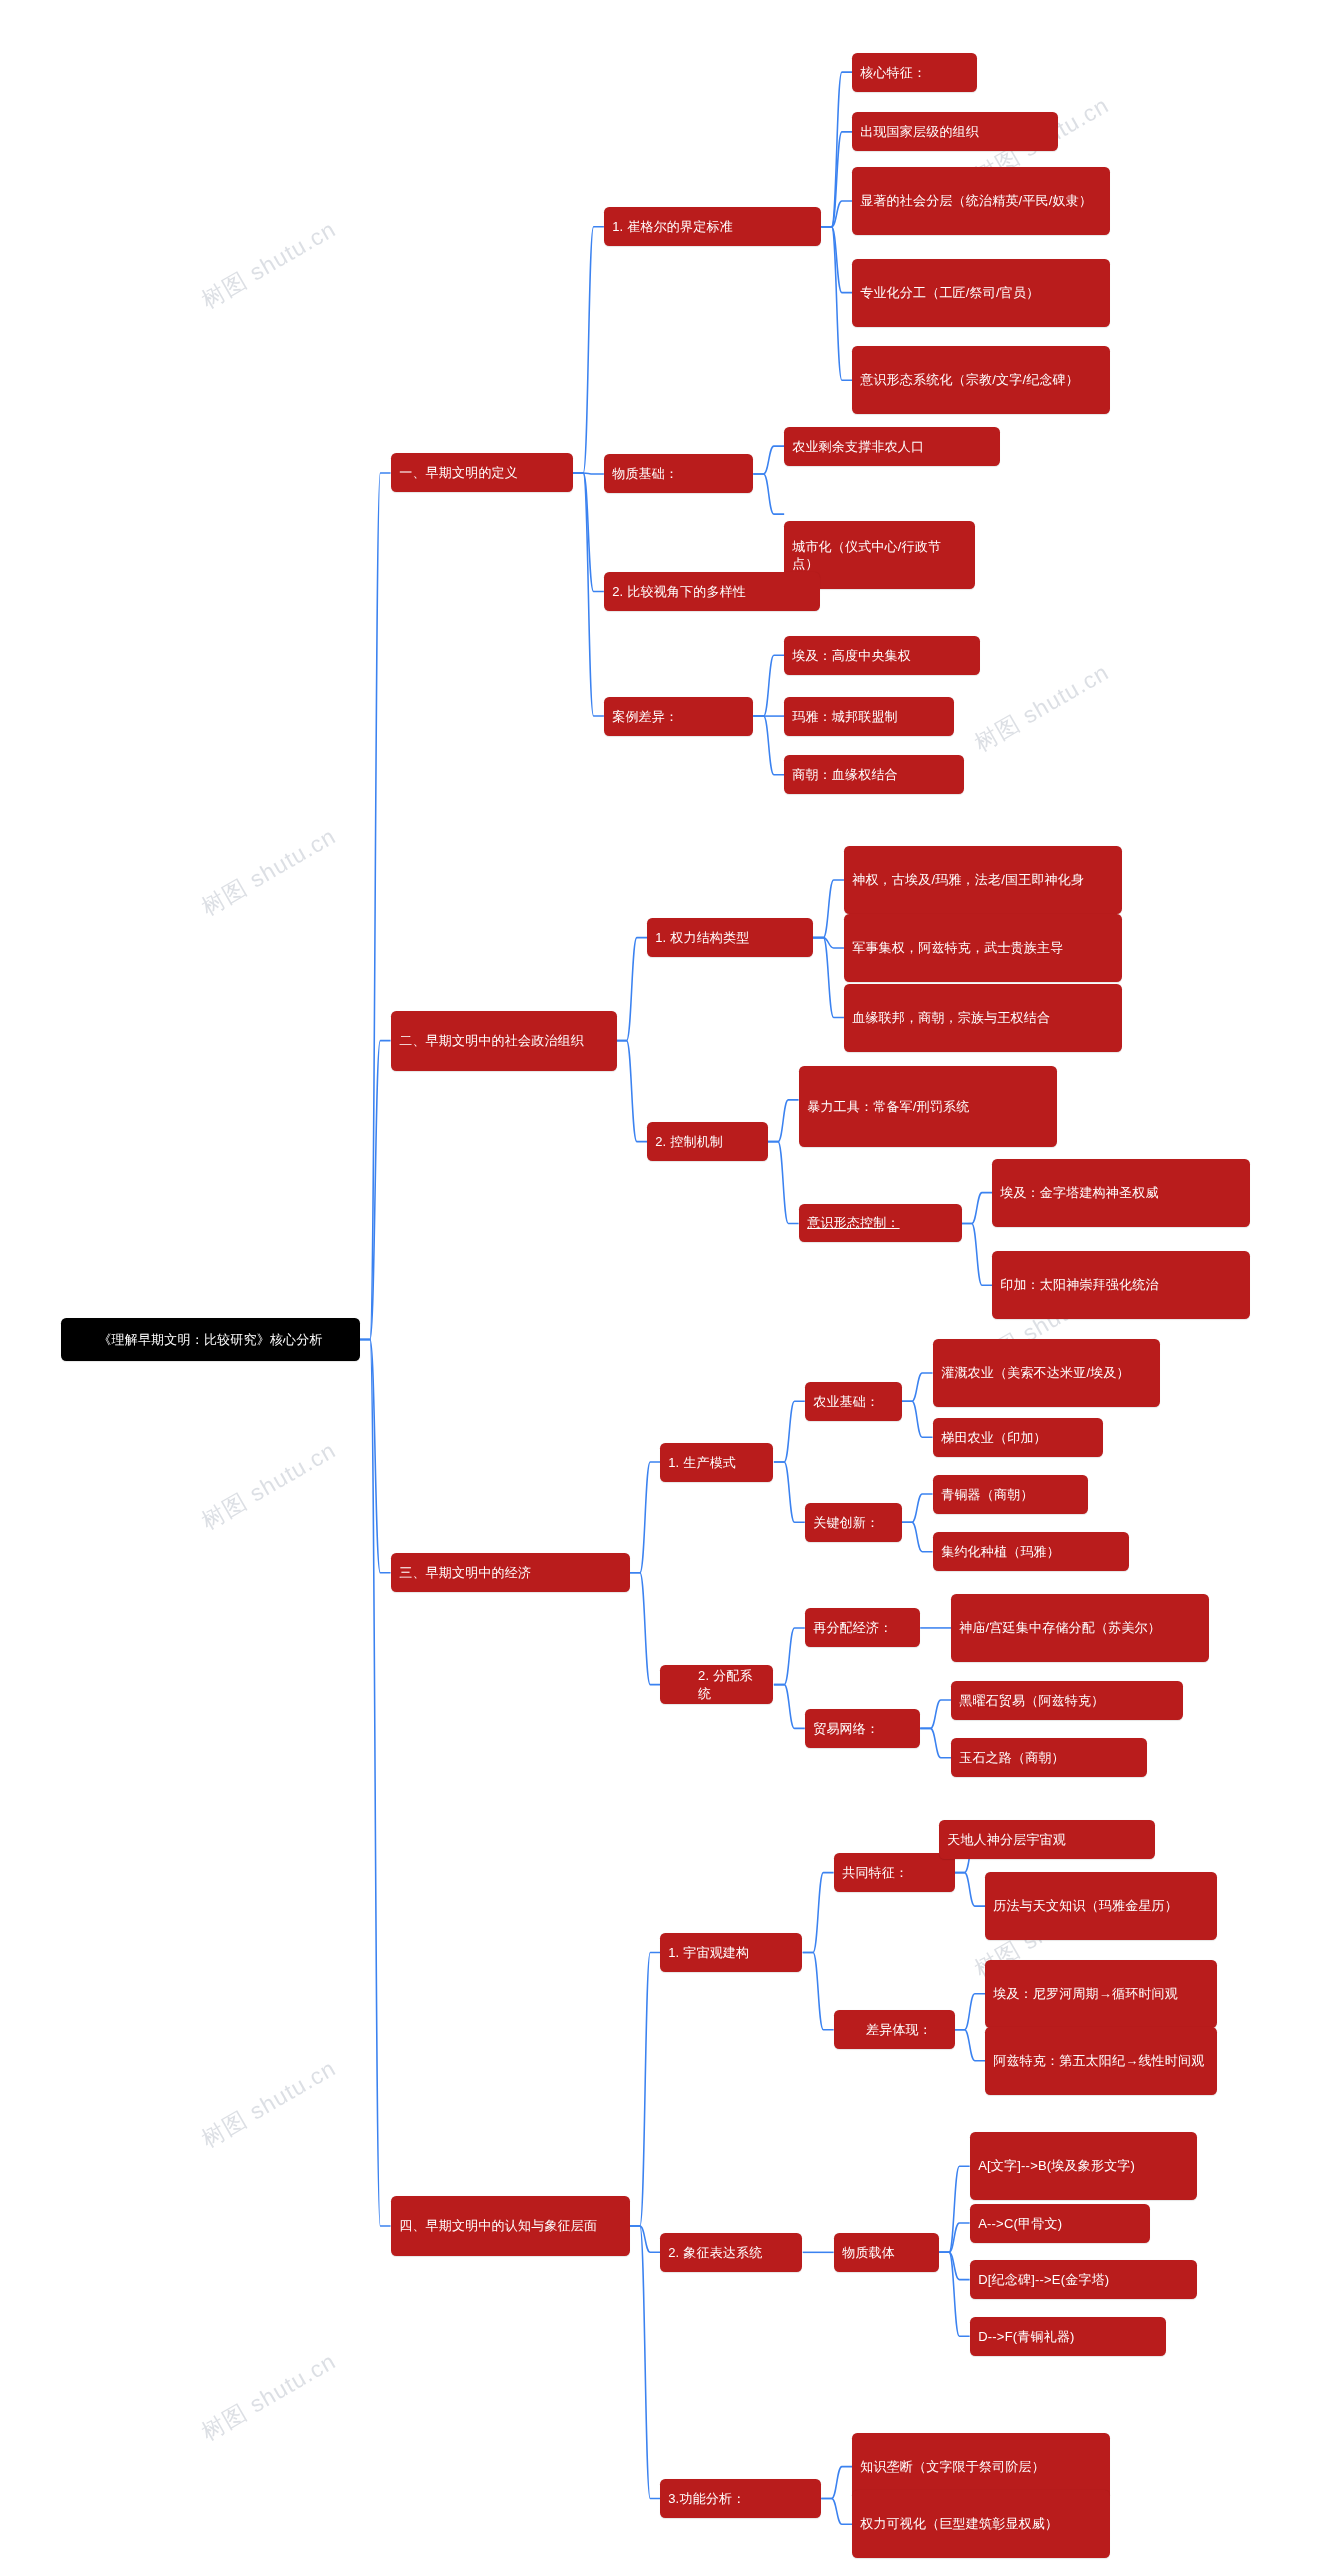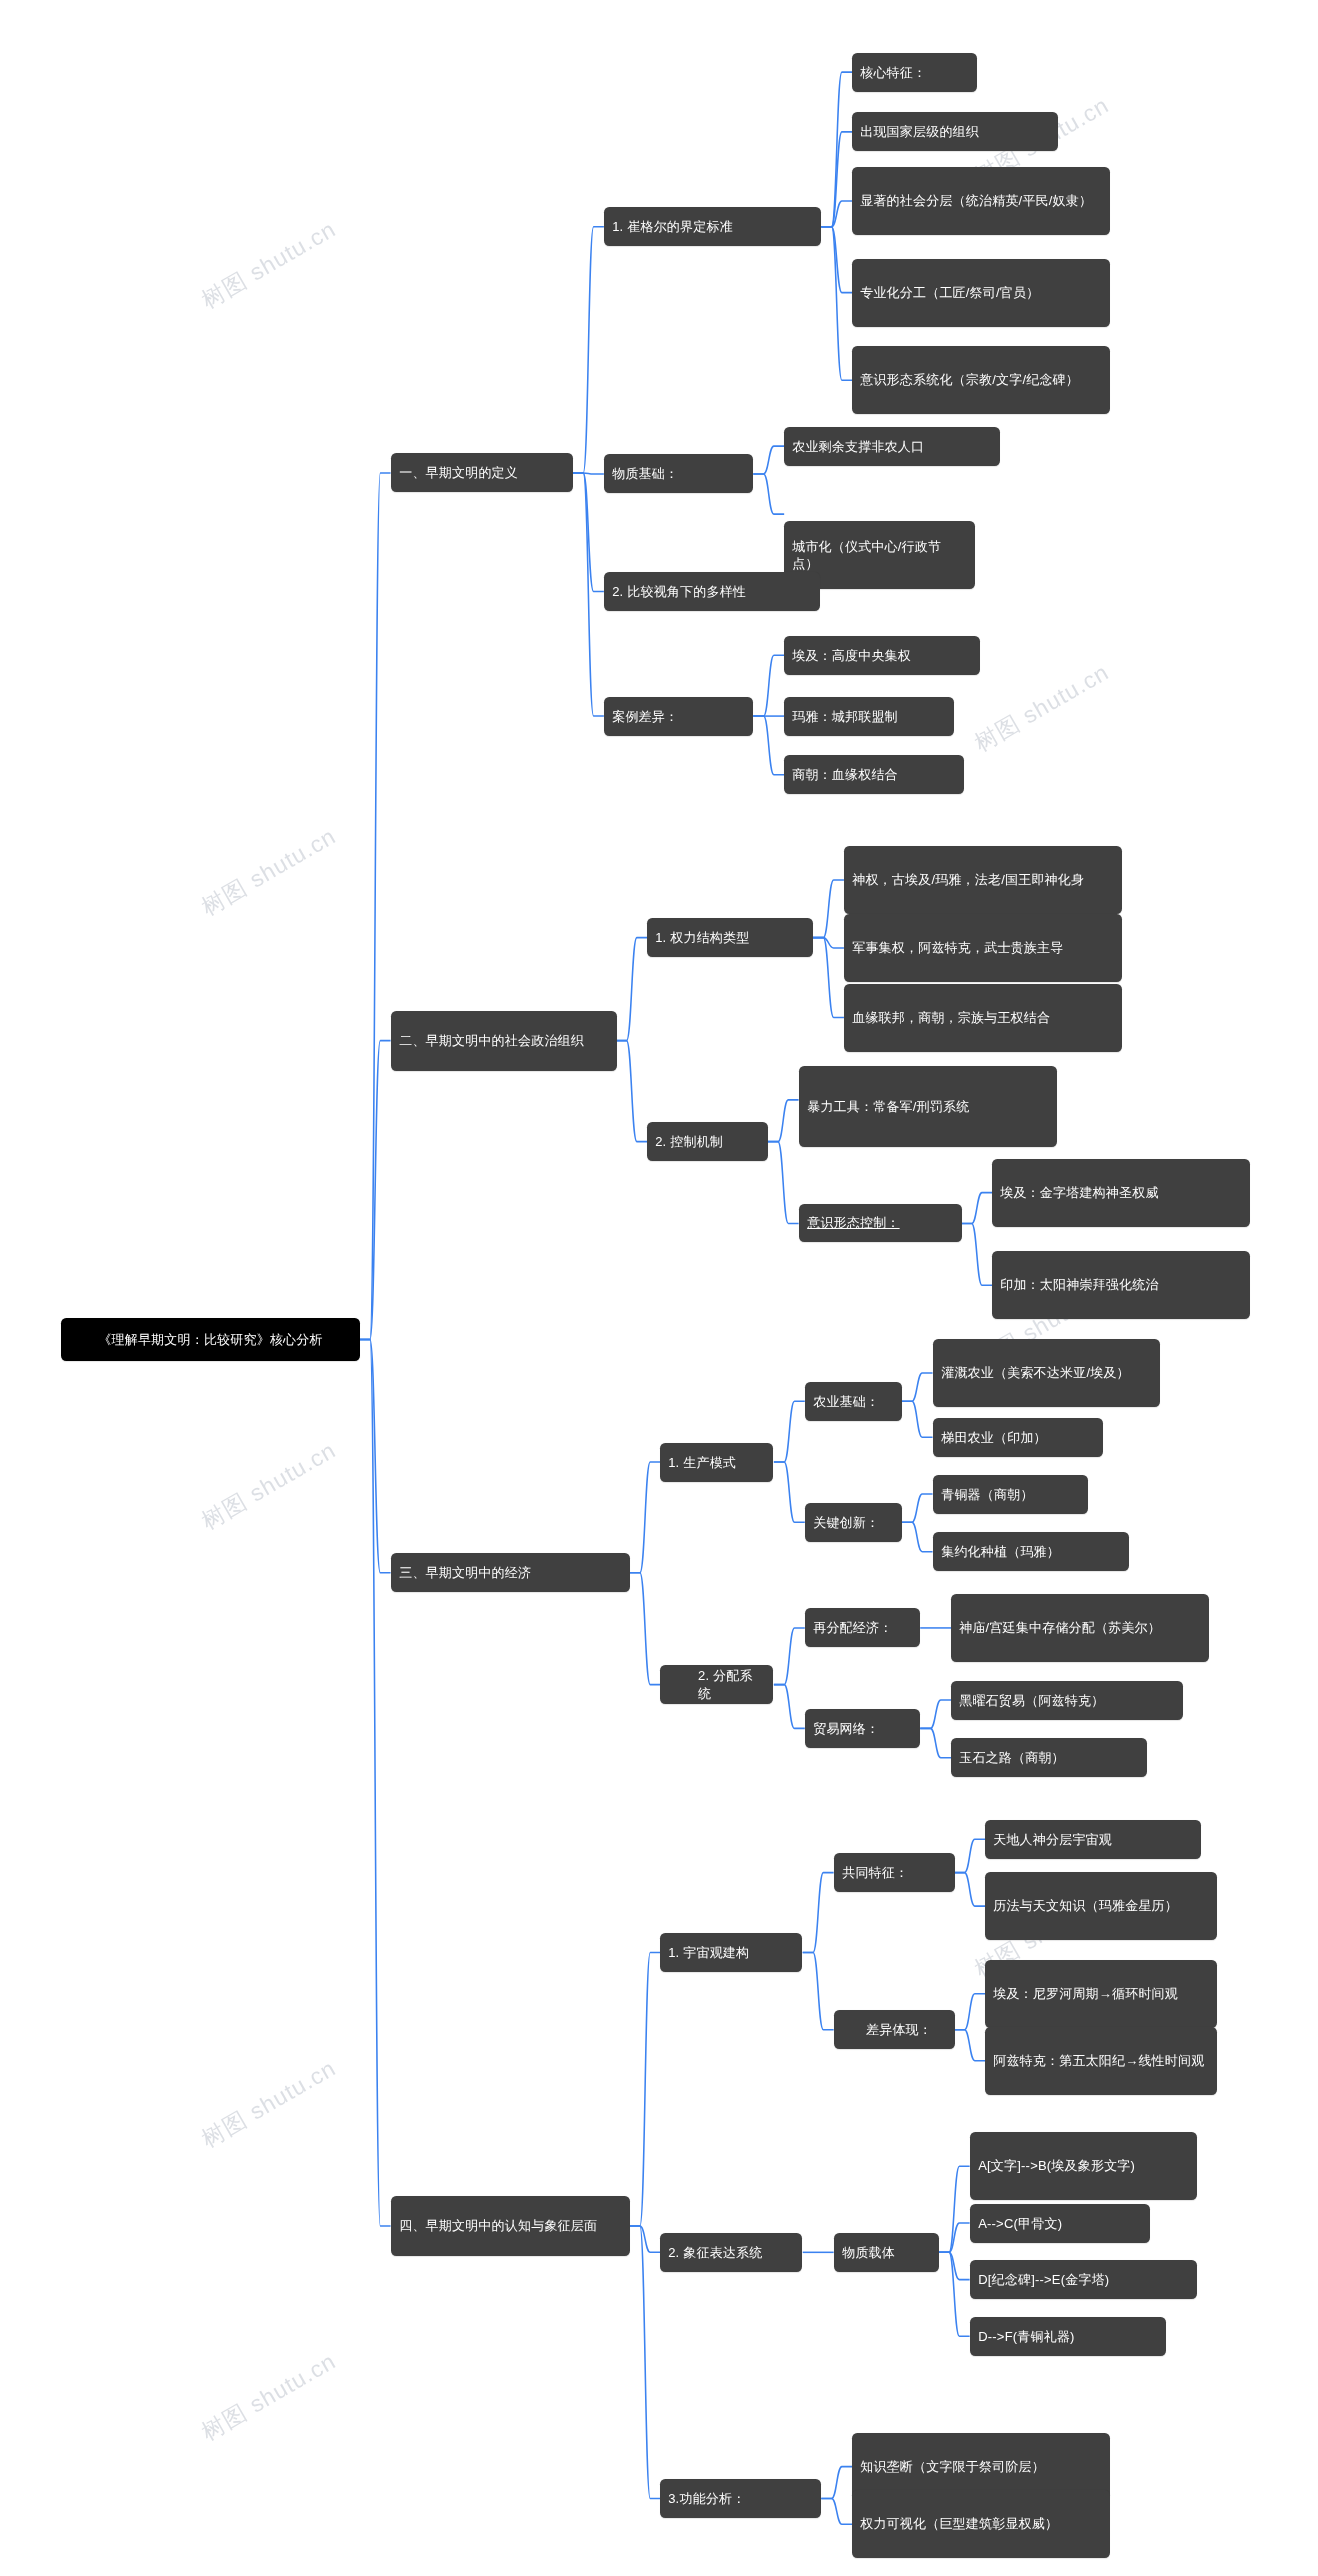--- a/index.html
+++ b/index.html
@@ -5,21 +5,21 @@
   html,body{margin:0;padding:0;}
   body{
     width:1319px;height:2581px;background:#ffffff;
     font-family:"Liberation Sans","DejaVu Sans",sans-serif;
     position:relative;overflow:hidden;
   }
   #mindmap{position:absolute;left:0;top:0;width:1319px;height:2581px;}
   svg.links{position:absolute;left:0;top:0;width:1319px;height:2581px;pointer-events:none;}
   .node{
     position:absolute;
-    background:#404040;
+    background:#b91c1c;
     color:#ffffff;
     border-radius:5.2px;
     box-sizing:border-box;
     display:flex;align-items:center;
     padding:5.2px 8.2px;
     font-size:13px;
     line-height:1.32;
     letter-spacing:0.2px;
     box-shadow:0 0.5px 1px rgba(0,0,0,0.10);
   }
@@ -189,21 +189,21 @@
   <div class="node" style="left:805px;top:1608px;width:115px;height:39px;">再分配经济：</div>
   <div class="node" style="left:951px;top:1594px;width:258px;height:68px;">神庙/宫廷集中存储分配（苏美尔）</div>
   <div class="node" style="left:805px;top:1709px;width:115px;height:39px;">贸易网络：</div>
   <div class="node" style="left:951px;top:1681px;width:232px;height:39px;">黑曜石贸易（阿兹特克）</div>
   <div class="node" style="left:951px;top:1738px;width:196px;height:39px;">玉石之路（商朝）</div>
 
   <div class="node" style="left:391px;top:2196px;width:239px;height:60px;">四、早期文明中的认知与象征层面</div>
 
   <div class="node" style="left:660px;top:1933px;width:142px;height:39px;">1. 宇宙观建构</div>
   <div class="node" style="left:834px;top:1853px;width:121px;height:39px;">共同特征：</div>
-  <div class="node" style="left:985px;top:1820px;width:216px;height:39px;">天地人神分层宇宙观</div>
+  <div class="node" style="left:939px;top:1820px;width:216px;height:39px;">天地人神分层宇宙观</div>
   <div class="node" style="left:985px;top:1872px;width:232px;height:68px;">历法与天文知识（玛雅金星历）</div>
   <div class="node" style="left:834px;top:2010px;width:121px;height:39px;padding-left:32px;">差异体现：</div>
   <div class="node" style="left:985px;top:1960px;width:232px;height:68px;">埃及：尼罗河周期→循环时间观</div>
   <div class="node" style="left:985px;top:2027px;width:232px;height:68px;">阿兹特克：第五太阳纪→线性时间观</div>
 
   <div class="node" style="left:660px;top:2233px;width:142px;height:39px;">2. 象征表达系统</div>
   <div class="node" style="left:834px;top:2233px;width:105px;height:39px;">物质载体</div>
   <div class="node" style="left:970px;top:2132px;width:227px;height:68px;">A[文字]--&gt;B(埃及象形文字)</div>
   <div class="node" style="left:970px;top:2204px;width:180px;height:39px;">A--&gt;C(甲骨文)</div>
   <div class="node" style="left:970px;top:2260px;width:227px;height:39px;">D[纪念碑]--&gt;E(金字塔)</div>

